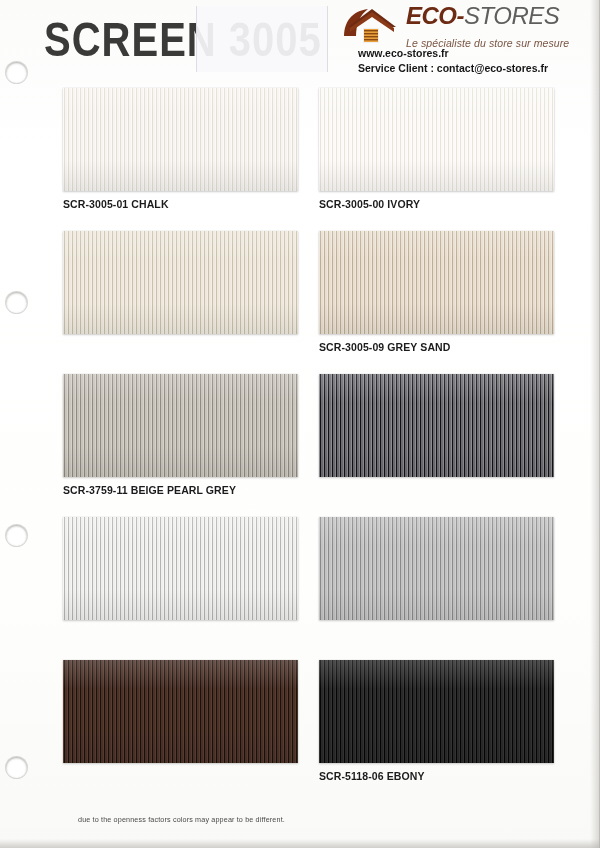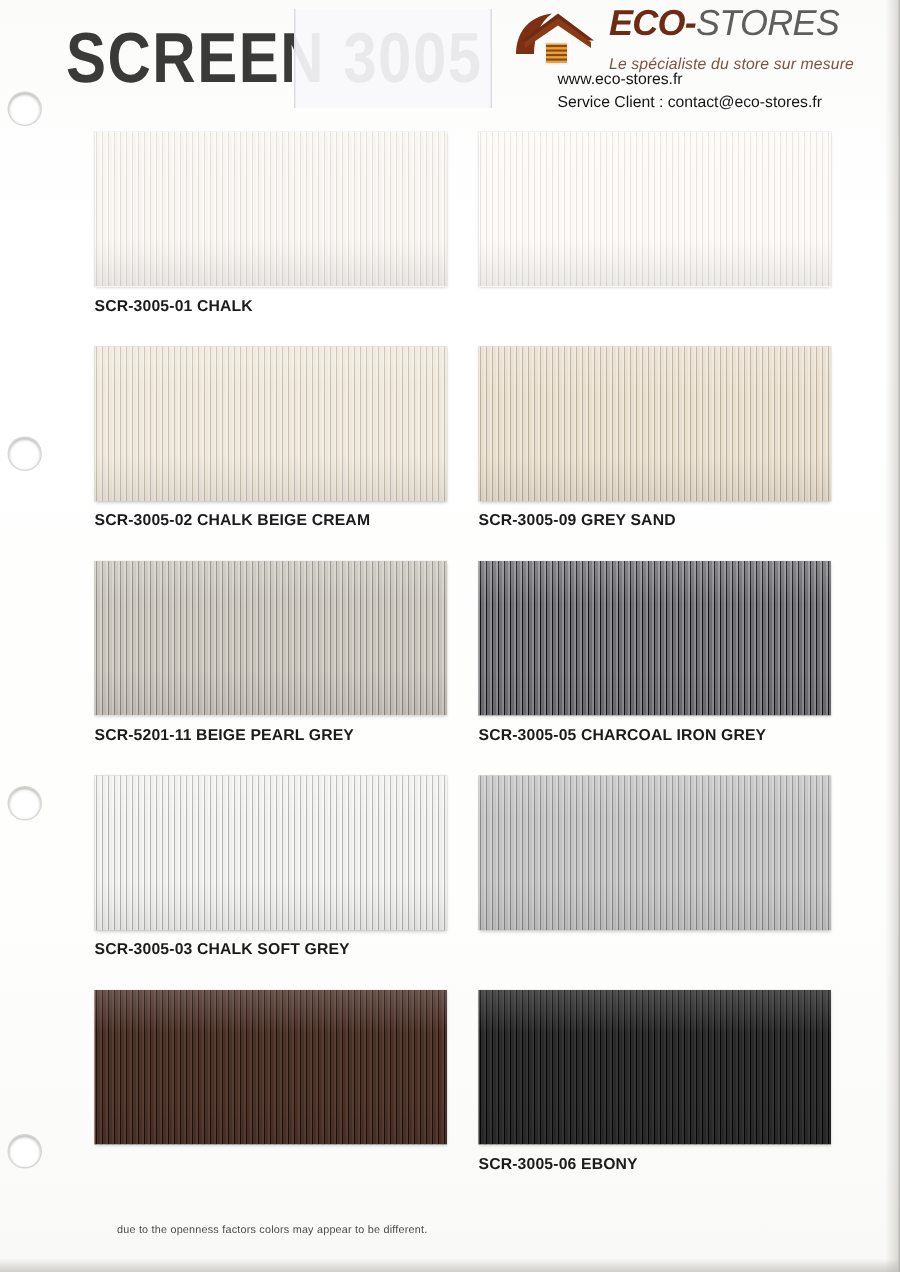--- a/index.html
+++ b/index.html
@@ -114,21 +114,21 @@
     font-size: 10.5px;
     font-style: italic;
     color: #7a5543;
     letter-spacing: 0.1px;
     white-space: nowrap;
   }
   .contact {
     position: absolute;
     right: 52px; top: 46px;
     font-size: 10.5px;
-    font-weight: 400;
+    font-weight: 700;
     color: #161616;
     line-height: 1.45;
     text-align: left;
   }
   .contact div { white-space: nowrap; }
 
   
   .grid {
     position: absolute;
     left: 11px; top: 88px;
@@ -244,78 +244,76 @@
       <div class="cell left">
         <div class="swatch">
             <div class="weave" style="background: repeating-linear-gradient(90deg, rgb(251, 250, 247) 0px, rgb(251, 250, 247) 0.9px, rgba(0, 0, 0, 0) 0.9px, rgba(0, 0, 0, 0) 4px), repeating-linear-gradient(90deg, rgb(227, 222, 212) 0px, rgb(227, 222, 212) 1.7px, rgb(247, 245, 241) 1.7px, rgb(247, 245, 241) 4px), repeating-linear-gradient(0deg, rgba(0, 0, 0, 0.22) 0px, rgba(0, 0, 0, 0.22) 1.2px, rgba(255, 255, 255, 0.2) 1.2px, rgba(255, 255, 255, 0.2) 3.4px), rgb(239, 236, 230); background-blend-mode: normal, normal, overlay, normal;"></div>
           </div>
         <div class="label">SCR-3005-01 CHALK</div>
       </div>
       <div class="cell right">
         <div class="swatch">
             <div class="weave" style="background: repeating-linear-gradient(90deg, rgb(253, 252, 250) 0px, rgb(253, 252, 250) 0.9px, rgba(0, 0, 0, 0) 0.9px, rgba(0, 0, 0, 0) 4px), repeating-linear-gradient(90deg, rgb(232, 228, 218) 0px, rgb(232, 228, 218) 1.7px, rgb(251, 250, 246) 1.7px, rgb(251, 250, 246) 4px), repeating-linear-gradient(0deg, rgba(0, 0, 0, 0.22) 0px, rgba(0, 0, 0, 0.22) 1.2px, rgba(255, 255, 255, 0.2) 1.2px, rgba(255, 255, 255, 0.2) 3.4px), rgb(244, 242, 236); background-blend-mode: normal, normal, overlay, normal;"></div>
           </div>
+        <div class="label">SCR-3005-00 IVORY</div>
       </div>
     </div>
 
     <div class="row">
       <div class="cell left">
         <div class="swatch">
             <div class="weave" style="background: repeating-linear-gradient(90deg, rgb(242, 238, 229) 0px, rgb(242, 238, 229) 0.9px, rgba(0, 0, 0, 0) 0.9px, rgba(0, 0, 0, 0) 4px), repeating-linear-gradient(90deg, rgb(201, 192, 174) 0px, rgb(201, 192, 174) 1.7px, rgb(239, 233, 221) 1.7px, rgb(239, 233, 221) 4px), repeating-linear-gradient(0deg, rgba(0, 0, 0, 0.22) 0px, rgba(0, 0, 0, 0.22) 1.2px, rgba(255, 255, 255, 0.2) 1.2px, rgba(255, 255, 255, 0.2) 3.4px), rgb(224, 217, 203); background-blend-mode: normal, normal, overlay, normal;"></div>
           </div>
-        <div class="label">SCR-3005-02 CHALK BEIGE CREAM</div>
       </div>
       <div class="cell right">
         <div class="swatch">
             <div class="weave" style="background: repeating-linear-gradient(90deg, rgb(239, 231, 218) 0px, rgb(239, 231, 218) 0.9px, rgba(0, 0, 0, 0) 0.9px, rgba(0, 0, 0, 0) 4px), repeating-linear-gradient(90deg, rgb(189, 174, 152) 0px, rgb(189, 174, 152) 1.7px, rgb(233, 223, 208) 1.7px, rgb(233, 223, 208) 4px), repeating-linear-gradient(0deg, rgba(0, 0, 0, 0.22) 0px, rgba(0, 0, 0, 0.22) 1.2px, rgba(255, 255, 255, 0.2) 1.2px, rgba(255, 255, 255, 0.2) 3.4px), rgb(216, 204, 186); background-blend-mode: normal, normal, overlay, normal;"></div>
           </div>
         <div class="label">SCR-3005-09 GREY SAND</div>
       </div>
     </div>
 
     <div class="row">
       <div class="cell left">
         <div class="swatch">
             <div class="weave" style="background: repeating-linear-gradient(90deg, rgb(214, 210, 202) 0px, rgb(214, 210, 202) 0.9px, rgba(0, 0, 0, 0) 0.9px, rgba(0, 0, 0, 0) 4px), repeating-linear-gradient(90deg, rgb(143, 139, 132) 0px, rgb(143, 139, 132) 1.7px, rgb(200, 196, 188) 1.7px, rgb(200, 196, 188) 4px), repeating-linear-gradient(0deg, rgba(0, 0, 0, 0.22) 0px, rgba(0, 0, 0, 0.22) 1.2px, rgba(255, 255, 255, 0.2) 1.2px, rgba(255, 255, 255, 0.2) 3.4px), rgb(179, 175, 167); background-blend-mode: normal, normal, overlay, normal;"></div>
           </div>
-        <div class="label">SCR-5201-11 BEIGE PEARL GREY</div>
+        <div class="label">SCR-3759-11 BEIGE PEARL GREY</div>
       </div>
       <div class="cell right">
         <div class="swatch">
             <div class="weave" style="background: repeating-linear-gradient(90deg, rgb(141, 141, 146) 0px, rgb(141, 141, 146) 0.9px, rgba(0, 0, 0, 0) 0.9px, rgba(0, 0, 0, 0) 4px), repeating-linear-gradient(90deg, rgb(18, 18, 20) 0px, rgb(18, 18, 20) 1.7px, rgb(110, 110, 114) 1.7px, rgb(110, 110, 114) 4px), repeating-linear-gradient(0deg, rgba(0, 0, 0, 0.22) 0px, rgba(0, 0, 0, 0.22) 1.2px, rgba(255, 255, 255, 0.2) 1.2px, rgba(255, 255, 255, 0.2) 3.4px), rgb(43, 43, 45); background-blend-mode: normal, normal, overlay, normal;"></div>
           </div>
-        <div class="label">SCR-3005-05 CHARCOAL IRON GREY</div>
       </div>
     </div>
 
     <div class="row">
       <div class="cell left">
         <div class="swatch">
             <div class="weave" style="background: repeating-linear-gradient(90deg, rgb(246, 246, 245) 0px, rgb(246, 246, 245) 0.9px, rgba(0, 0, 0, 0) 0.9px, rgba(0, 0, 0, 0) 4px), repeating-linear-gradient(90deg, rgb(180, 180, 179) 0px, rgb(180, 180, 179) 1.7px, rgb(239, 239, 238) 1.7px, rgb(239, 239, 238) 4px), repeating-linear-gradient(0deg, rgba(0, 0, 0, 0.22) 0px, rgba(0, 0, 0, 0.22) 1.2px, rgba(255, 255, 255, 0.2) 1.2px, rgba(255, 255, 255, 0.2) 3.4px), rgb(214, 214, 212); background-blend-mode: normal, normal, overlay, normal;"></div>
           </div>
-        <div class="label">SCR-3005-03 CHALK SOFT GREY</div>
       </div>
       <div class="cell right">
         <div class="swatch">
             <div class="weave" style="background: repeating-linear-gradient(90deg, rgb(207, 207, 208) 0px, rgb(207, 207, 208) 0.9px, rgba(0, 0, 0, 0) 0.9px, rgba(0, 0, 0, 0) 4px), repeating-linear-gradient(90deg, rgb(138, 138, 139) 0px, rgb(138, 138, 139) 1.7px, rgb(195, 195, 196) 1.7px, rgb(195, 195, 196) 4px), repeating-linear-gradient(0deg, rgba(0, 0, 0, 0.22) 0px, rgba(0, 0, 0, 0.22) 1.2px, rgba(255, 255, 255, 0.2) 1.2px, rgba(255, 255, 255, 0.2) 3.4px), rgb(173, 173, 173); background-blend-mode: normal, normal, overlay, normal;"></div>
           </div>
       </div>
     </div>
 
     <div class="row">
       <div class="cell left">
         <div class="swatch">
             <div class="weave" style="background: repeating-linear-gradient(90deg, rgb(90, 61, 49) 0px, rgb(90, 61, 49) 0.9px, rgba(0, 0, 0, 0) 0.9px, rgba(0, 0, 0, 0) 4px), repeating-linear-gradient(90deg, rgb(26, 16, 12) 0px, rgb(26, 16, 12) 1.7px, rgb(74, 50, 41) 1.7px, rgb(74, 50, 41) 4px), repeating-linear-gradient(0deg, rgba(0, 0, 0, 0.22) 0px, rgba(0, 0, 0, 0.22) 1.2px, rgba(255, 255, 255, 0.2) 1.2px, rgba(255, 255, 255, 0.2) 3.4px), rgb(50, 33, 27); background-blend-mode: normal, normal, overlay, normal;"></div>
           </div>
       </div>
       <div class="cell right">
         <div class="swatch">
             <div class="weave" style="background: repeating-linear-gradient(90deg, rgb(52, 52, 52) 0px, rgb(52, 52, 52) 0.9px, rgba(0, 0, 0, 0) 0.9px, rgba(0, 0, 0, 0) 4px), repeating-linear-gradient(90deg, rgb(5, 5, 5) 0px, rgb(5, 5, 5) 1.7px, rgb(42, 42, 42) 1.7px, rgb(42, 42, 42) 4px), repeating-linear-gradient(0deg, rgba(0, 0, 0, 0.22) 0px, rgba(0, 0, 0, 0.22) 1.2px, rgba(255, 255, 255, 0.2) 1.2px, rgba(255, 255, 255, 0.2) 3.4px), rgb(20, 20, 20); background-blend-mode: normal, normal, overlay, normal;"></div>
           </div>
-        <div class="label">SCR-3005-06 EBONY</div>
+        <div class="label">SCR-5118-06 EBONY</div>
       </div>
     </div>
 
   </div>
 
   <div class="footnote">due to the openness factors colors may appear to be different.</div>
 
 </div>
 
 </body></html>

